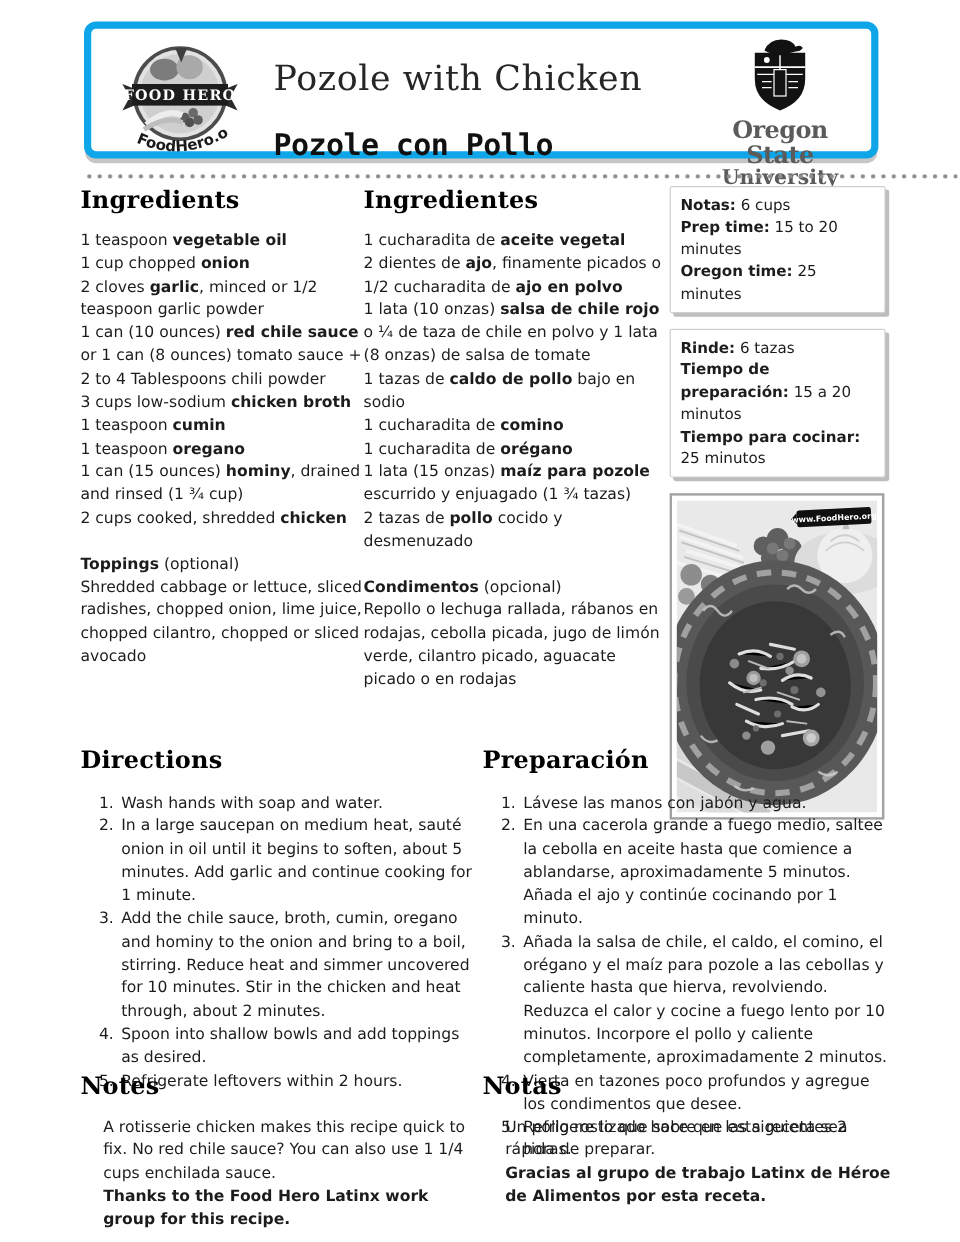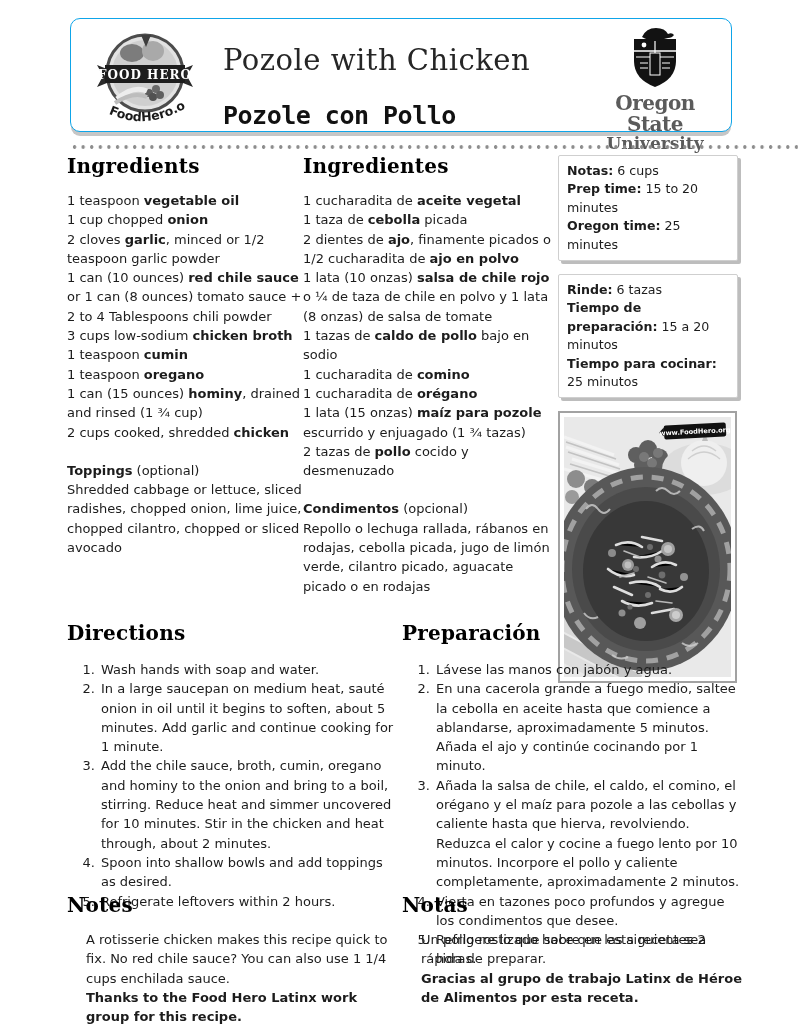--- a/index.html
+++ b/index.html
@@ -4,21 +4,21 @@
 <style>
   * { margin:0; padding:0; box-sizing:border-box; }
   body { background:#fff; }
   .page {
     position:relative; width:800px; height:1035px; background:#ffffff;
     font-family:"DejaVu Sans", sans-serif; color:#1c1c1c; overflow:hidden;
   }
   
   .header-box {
     position:absolute; left:70px; top:18px; width:662px; height:114px;
-    background:#fff; border:1px solid #0ea5e9; border-radius:10px;
+    background:#fff; border:6px solid #0ea5e9; border-radius:10px;
     box-shadow:0 5px 0 -1px #c6c6c6;
   }
   .fh-logo { position:absolute; left:16px; top:8px; }
   .titles { position:absolute; left:152px; right:150px; top:24px; text-align:left; }
   .title-en { font-family:"DejaVu Serif", serif; font-size:29px; font-weight:normal; color:#262626; letter-spacing:.5px; }
   .title-es { font-family:"DejaVu Sans Mono", monospace; font-size:25px; font-weight:bold; color:#111; margin-top:24px; letter-spacing:-0.5px; }
   .osu { position:absolute; right:12px; top:6px; width:128px; text-align:center; }
   .osu-text { font-family:"DejaVu Serif", serif; font-weight:bold; color:#5b5b5b; line-height:1.05; }
   .osu-line1 { font-size:20px; letter-spacing:-0.5px; }
   .osu-line2 { font-size:17px; }
@@ -139,21 +139,20 @@
     <div class="toppings">
         <div class="rich-line"><b>Toppings</b><span> (optional)</span></div>
         <div class="rich-line"><span>Shredded cabbage or lettuce, sliced radishes, chopped onion, lime juice, chopped cilantro, chopped or sliced avocado</span></div>
       </div>
   </div>
 
   <div class="col-ing-es">
     <div class="section-h">Ingredientes</div>
     <div>
         <div class="rich-line"><span>1 cucharadita de </span><b>aceite vegetal</b></div>
-        <div class="rich-line"><span>1 taza de </span><b>cebolla</b><span> picada</span></div>
         <div class="rich-line"><span>2 dientes de </span><b>ajo</b><span>, finamente picados o 1/2 cucharadita de </span><b>ajo en polvo</b></div>
         <div class="rich-line"><span>1 lata (10 onzas) </span><b>salsa de chile rojo</b><span> o ¼ de taza de chile en polvo y 1 lata (8 onzas) de salsa de tomate</span></div>
         <div class="rich-line"><span>1 tazas de </span><b>caldo de pollo</b><span> bajo en sodio</span></div>
         <div class="rich-line"><span>1 cucharadita de </span><b>comino</b></div>
         <div class="rich-line"><span>1 cucharadita de </span><b>orégano</b></div>
         <div class="rich-line"><span>1 lata (15 onzas) </span><b>maíz para pozole</b><span> escurrido y enjuagado (1 ¾ tazas)</span></div>
         <div class="rich-line"><span>2 tazas de </span><b>pollo</b><span> cocido y desmenuzado</span></div>
       </div>
     <div class="toppings">
         <div class="rich-line"><b>Condimentos</b><span> (opcional)</span></div>

